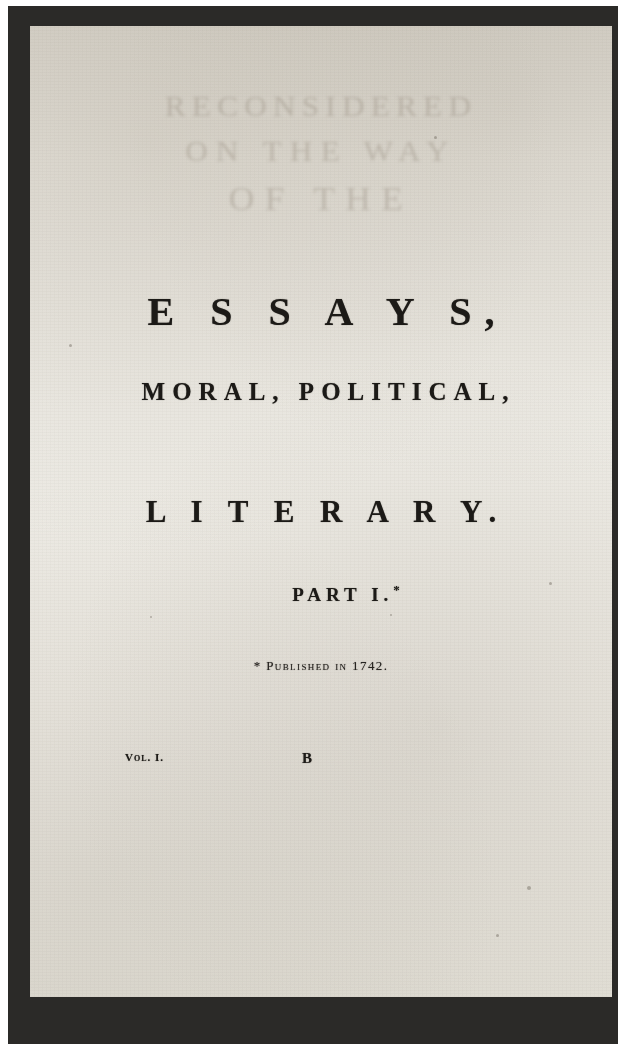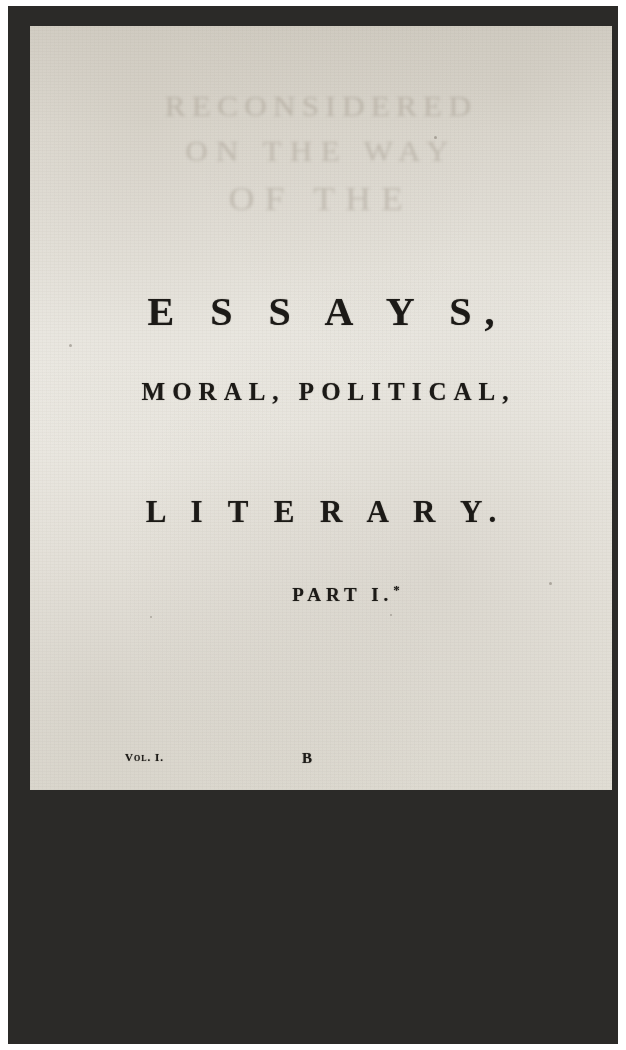--- a/index.html
+++ b/index.html
@@ -30,21 +30,21 @@
     height: 1038px;
     background: #2b2a28;
   }
 
   
   #paper {
     position: absolute;
     left: 22px;
     top: 20px;
     width: 582px;
-    height: 764px;
+    height: 971px;
     background:
       radial-gradient(circle at 20% 12%, rgba(160,150,135,0.22), rgba(160,150,135,0) 42%),
       radial-gradient(circle at 82% 8%, rgba(150,140,125,0.18), rgba(150,140,125,0) 38%),
       radial-gradient(circle at 70% 72%, rgba(150,142,128,0.18), rgba(150,142,128,0) 46%),
       radial-gradient(circle at 12% 88%, rgba(150,142,128,0.16), rgba(150,142,128,0) 40%),
       linear-gradient(180deg, #d9d5cc 0%, #e6e3db 14%, #eeece6 40%, #ebe8e1 70%, #e2dfd6 100%);
     overflow: hidden;
   }
 
   
@@ -210,20 +210,21 @@
 
         <div class="line" id="subtitle-1">MORAL, POLITICAL,</div>
 
 
         <div class="line" id="subtitle-2">L I T E R A R Y.</div>
 
         <div class="line" id="part-line">
           <span>PART I.</span><span class="asterisk">*</span>
         </div>
 
+        <div class="line" id="footnote">* Published in 1742.</div>
 
         <div id="volume-line">Vol. I.</div>
 
         <div id="signature-mark">B</div>
 
       </div>
 
       <div class="speck" style="left:404px; top:110px; width:3px; height:3px;"></div>
       <div class="speck" style="left:39px; top:318px; width:3px; height:3px;"></div>
       <div class="speck" style="left:519px; top:556px; width:3px; height:3px;"></div>

